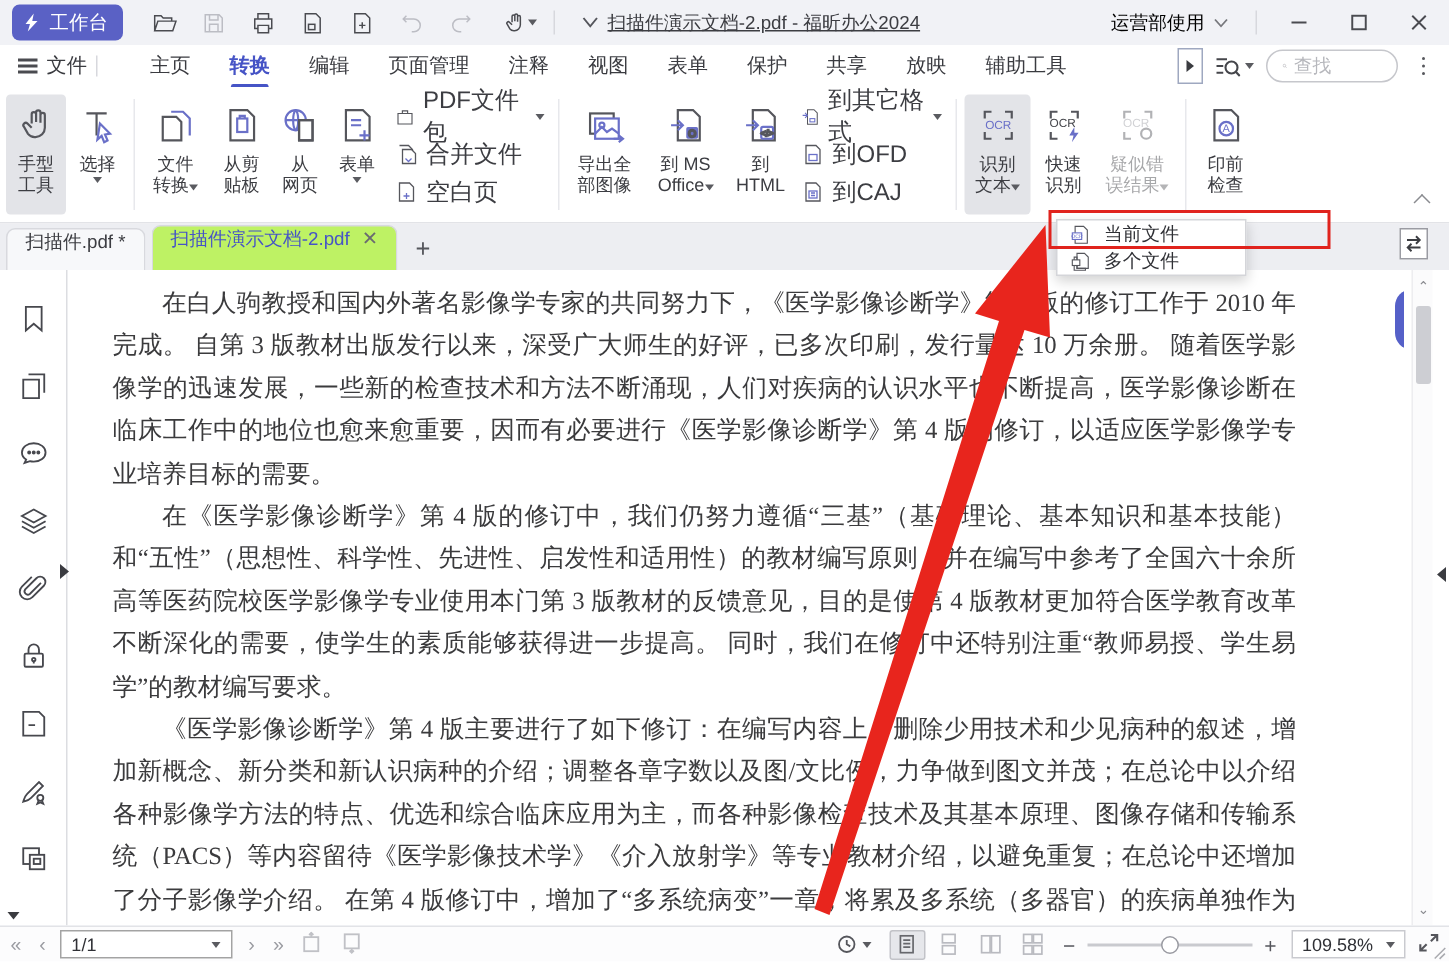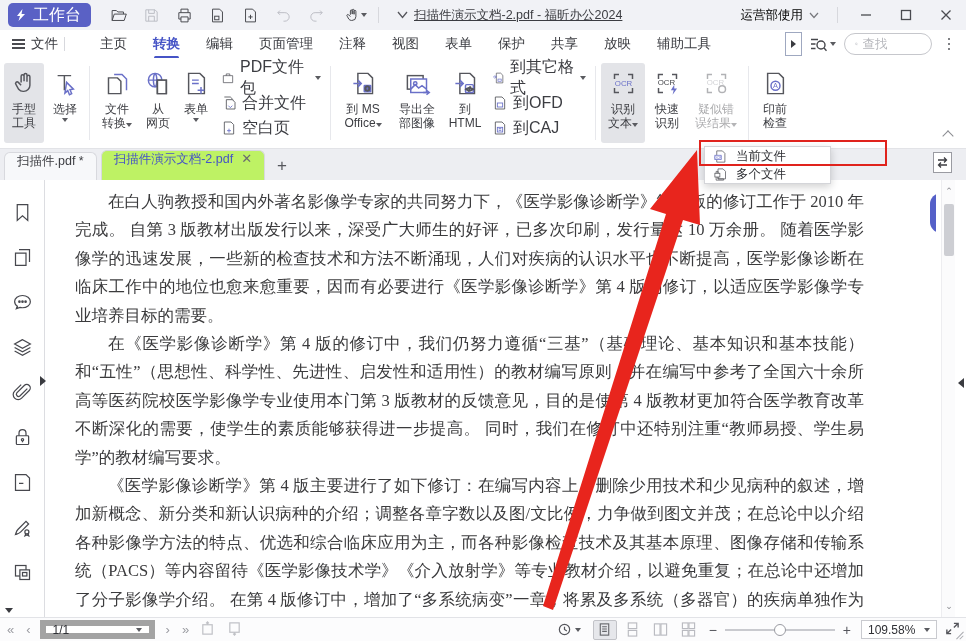--- a/index.html
+++ b/index.html
@@ -1,21 +1,21 @@
 <!DOCTYPE html>
 <html><head>
 <meta charset="utf-8">
 <style>
   * { margin:0; padding:0; box-sizing:border-box; }
   html,body { width:966px; height:641px; overflow:hidden; font-family:"Liberation Sans", sans-serif; }
   .app { position:relative; width:966px; height:641px; background:#fff; }
 
   
   .titlebar { position:absolute; left:0; top:0; width:966px; height:30px; background:#f1f2f6; display:flex; align-items:center; }
-  .workspace-btn { display:flex; align-items:center; gap:5px; background:#5a61c5; color:#fff; border-radius:5px; height:24px; padding:0 10px 0 6px; margin-left:8px; font-size:16px; }
+  .workspace-btn { display:flex; align-items:center; gap:5px; background:#5a61c5; color:#fff; border-radius:5px; height:24px; padding:0 10px 0 6px; margin-left:8px; font-size:13px; }
   .flogo { width:14px; height:14px; }
   .tb-icons { display:flex; align-items:center; gap:14px; margin-left:18px; }
   .tb-ic { width:19px; height:19px; display:flex; align-items:center; justify-content:center; }
   .tb-ic svg { width:17px; height:17px; stroke:#4a4b50; fill:none; stroke-width:1.4; }
   .tb-ic.disabled svg { stroke:#bcbdc4; }
   .vdiv { width:1px; height:16px; background:#d7d8dd; margin:0 8px; }
   .doc-title { display:flex; align-items:center; gap:6px; font-size:12.5px; color:#3c3d42; margin-left:10px;text-decoration:underline; }
   .tb-right { margin-left:auto; display:flex; align-items:center; }
   .account { display:flex; align-items:center; gap:6px; font-size:12.5px; color:#000000; margin-right:10px; }
   .win-btn { width:40px; height:30px; display:flex; align-items:center; justify-content:center; }
@@ -87,21 +87,21 @@
   
   .ocr-menu { position:absolute; left:704px; top:146px; width:127px; background:#fff; border:1px solid #d4d5d9; box-shadow:0 3px 8px rgba(0,0,0,.18); z-index:50; }
   .ocr-item { display:flex; align-items:center; gap:8px; height:18px; padding:0 8px; font-size:12.5px; color:#2f3035; }
   .ocr-item svg { width:15px; height:15px; fill:none; stroke:#55565c; stroke-width:1.2; }
   .red-box { position:absolute; left:699px; top:140px; width:188px; height:26px; border:2.5px solid #e0231d; z-index:55; pointer-events:none; }
   .arrow-overlay { position:absolute; left:0; top:0; width:966px; height:641px; z-index:60; pointer-events:none; }
 
   
   .statusbar { position:absolute; left:0; top:617px; width:966px; height:24px; background:#fcfcfd; border-top:1px solid #e2e3e7; display:flex; align-items:center; font-size:12px; color:#6a6b70; }
   .nav-ic { padding:0 7px; font-size:13px; color:#9b9ca2; letter-spacing:-2px; }
-  .page-box { display:flex; align-items:center; justify-content:space-between; width:115px; height:19px; border:6px solid #a3a3a3; padding:0 7px; margin:0 4px; color:#2f3035; background:#fff; }
+  .page-box { display:flex; align-items:center; justify-content:space-between; width:115px; height:19px; border:1px solid #a3a3a3; padding:0 7px; margin:0 4px; color:#2f3035; background:#fff; }
   .hist-ic { margin:0 6px; }
   .hist-ic svg { width:15px; height:15px; stroke:#c0c1c6; fill:none; stroke-width:1.3; }
   .sb-right { margin-left:auto; display:flex; align-items:center; margin-right:6px; }
   .rotate-ic { display:flex; align-items:center; gap:3px; margin-right:10px; }
   .rotate-ic svg { width:15px; height:15px; stroke:#55565c; fill:none; stroke-width:1.3; }
   .layout-ic { width:24px; height:20px; display:flex; align-items:center; justify-content:center; margin:0 2px; border-radius:2px; }
   .layout-ic.selected { background:#e6e7eb; border:1px solid #c2c3c8; }
   .layout-ic svg { width:15px; height:15px; stroke:#66676c; fill:none; stroke-width:1.2; }
   .layout-ic.dim svg { stroke:#b9bac0; }
   .zoom-minus,.zoom-plus { font-size:14px; color:#55565c; padding:0 6px; }
@@ -279,20 +279,31 @@
     <div class="rbtn" style="width:44px">
       <span class="ricon">
           <svg viewBox="0 0 24 24">
             <path d="M4 7h8l3 3v11H4z"></path>
             <path d="M9 4h7l4 4v10" class="accent"></path>
           </svg>
         </span>
       <span class="rlabel"><span>文件
 转换</span><span class="caret"></span></span>
     </div>
+    <div class="rbtn" style="width:40px">
+      <span class="ricon">
+          <svg viewBox="0 0 24 24">
+            <path d="M5 3h10l4 4v14H5z"></path>
+            <rect x="9" y="8" width="6" height="8" class="accent"></rect>
+            <path d="M10.5 8V6.5h3V8" class="accent"></path>
+          </svg>
+        </span>
+      <span class="rlabel">从剪
+贴板</span>
+    </div>
     <div class="rbtn" style="width:34px">
       <span class="ricon">
           <svg viewBox="0 0 24 24">
             <circle cx="9" cy="9" r="6" class="accent"></circle>
             <path d="M3 9h12M9 3c2 1.8 2 10.2 0 12M9 3C7 4.8 7 13.2 9 15" class="accent"></path>
             <path d="M11 9h8v12h-8z" fill="#fff"></path>
             <path d="M11 9h8v12h-8z"></path>
           </svg>
         </span>
       <span class="rlabel">从
@@ -327,44 +338,44 @@
       </div>
       <div class="srow">
         <svg viewBox="0 0 24 24">
             <path d="M5 3h10l4 4v14H5z"></path>
             <path d="M12 13v6M9 16h6" class="accent"></path>
           </svg>
         <span>空白页</span>
       </div>
     </div>
     <span class="rdiv"></span>
-    <div class="rbtn" style="width:54px">
-      <span class="ricon">
-          <svg viewBox="0 0 24 24">
-            <path d="M7 3h9l4 4v14H7z"></path>
-            <path d="M3 12h7M7 9l3 3-3 3" class="accent"></path>
-            <rect x="12" y="13" width="7" height="7" rx="1" class="accent-fill"></rect>
-            <text x="15.5" y="19" font-size="6" fill="#fff" text-anchor="middle" font-family="Liberation Sans, sans-serif">O</text>
-          </svg>
-        </span>
-      <span class="rlabel"><span>到 MS
-Office</span><span class="caret"></span></span>
-    </div>
     <div class="rbtn" style="width:50px">
       <span class="ricon">
           <svg viewBox="0 0 24 24">
             <rect x="3" y="5" width="14" height="12"></rect>
             <rect x="6" y="8" width="14" height="12" fill="#fff" class="accent"></rect>
             <circle cx="10" cy="12" r="1.5" class="accent"></circle>
             <path d="M6 17l4-4 3 3 3-2 4 3" class="accent"></path>
             <path d="M17 20h5M20 18l2.5 2-2.5 2" class="accent"></path>
           </svg>
         </span>
       <span class="rlabel">导出全
 部图像</span>
+    </div>
+    <div class="rbtn" style="width:54px">
+      <span class="ricon">
+          <svg viewBox="0 0 24 24">
+            <path d="M7 3h9l4 4v14H7z"></path>
+            <path d="M3 12h7M7 9l3 3-3 3" class="accent"></path>
+            <rect x="12" y="13" width="7" height="7" rx="1" class="accent-fill"></rect>
+            <text x="15.5" y="19" font-size="6" fill="#fff" text-anchor="middle" font-family="Liberation Sans, sans-serif">O</text>
+          </svg>
+        </span>
+      <span class="rlabel"><span>到 MS
+Office</span><span class="caret"></span></span>
     </div>
     <div class="rbtn" style="width:42px">
       <span class="ricon">
           <svg viewBox="0 0 24 24">
             <path d="M7 3h9l4 4v14H7z"></path>
             <path d="M3 12h7M7 9l3 3-3 3" class="accent"></path>
             <rect x="12" y="13" width="7" height="7" rx="1" class="accent"></rect>
             <text x="15.5" y="18.6" font-size="5" fill="#6a70c8" text-anchor="middle" font-family="Liberation Sans, sans-serif">&lt;/&gt;</text>
           </svg>
         </span>

